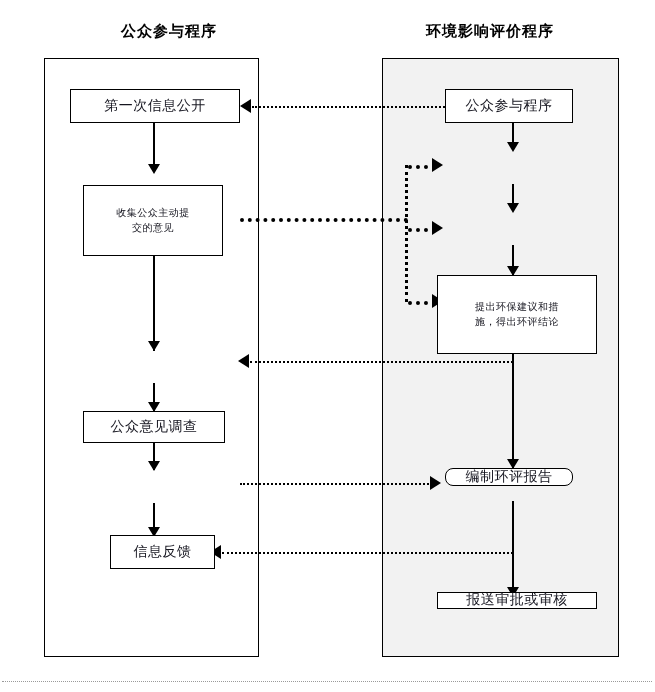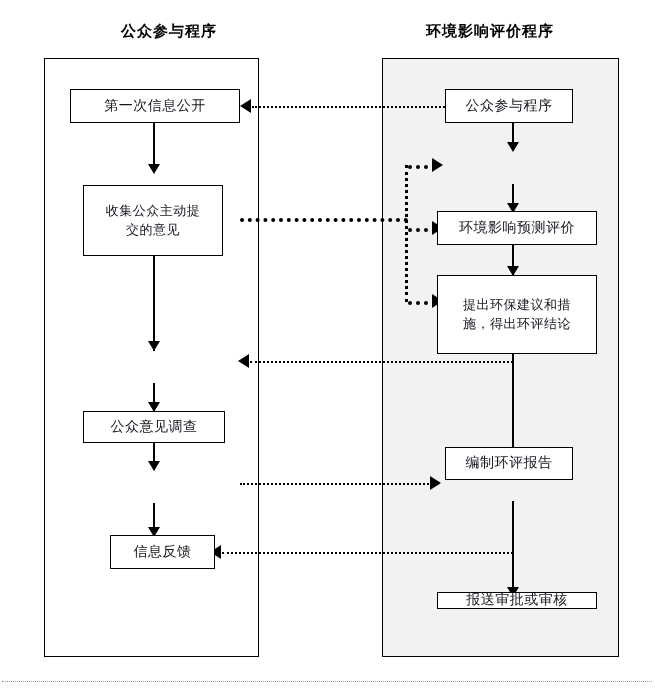--- a/index.html
+++ b/index.html
@@ -42,21 +42,21 @@
     display:flex;
     align-items:center;
     justify-content:center;
     text-align:center;
     font-size:14px;
     line-height:1.45;
     letter-spacing:.5px;
     padding:2px 4px;
     color:#15151f;
   }
-  .node.two-line{font-size:13px;}
+  .node.two-line{font-size:10px;}
 
   
   .vline{
     position:absolute;
     width:2.4px;
     background:#000;
   }
   .arrow-down{
     position:absolute;
     width:0;height:0;
@@ -170,24 +170,23 @@
 
 
   <div class="node" style="left:83px;top:411px;width:142px;height:32px;">公众意见调查</div>
 
 
   <div class="node" style="left:110px;top:535px;width:105px;height:34px;">信息反馈</div>
 
   <div class="node" style="left:445px;top:89px;width:128px;height:34px;">公众参与程序</div>
 
 
-  <div class="node" style="left:437px;top:211px;width:160px;height:34px;">环境影响预测评价</div>
 
   <div class="node two-line" style="left:437px;top:275px;width:160px;height:79px;white-space:pre-line;">提出环保建议和措
 施，得出环评结论</div>
 
-  <div class="node" style="left:445px;top:447px;width:128px;height:33px;">编制环评报告</div>
+  <div class="node" style="left:445px;top:468px;width:128px;height:18px;border-radius:8px;">编制环评报告</div>
 
   <div class="node" style="left:437px;top:592px;width:160px;height:17px;">报送审批或审核</div>
 
   <div class="page-rule" style="left:2px;top:681px;width:650px;"></div>
 
 </div>
 
 </body></html>

